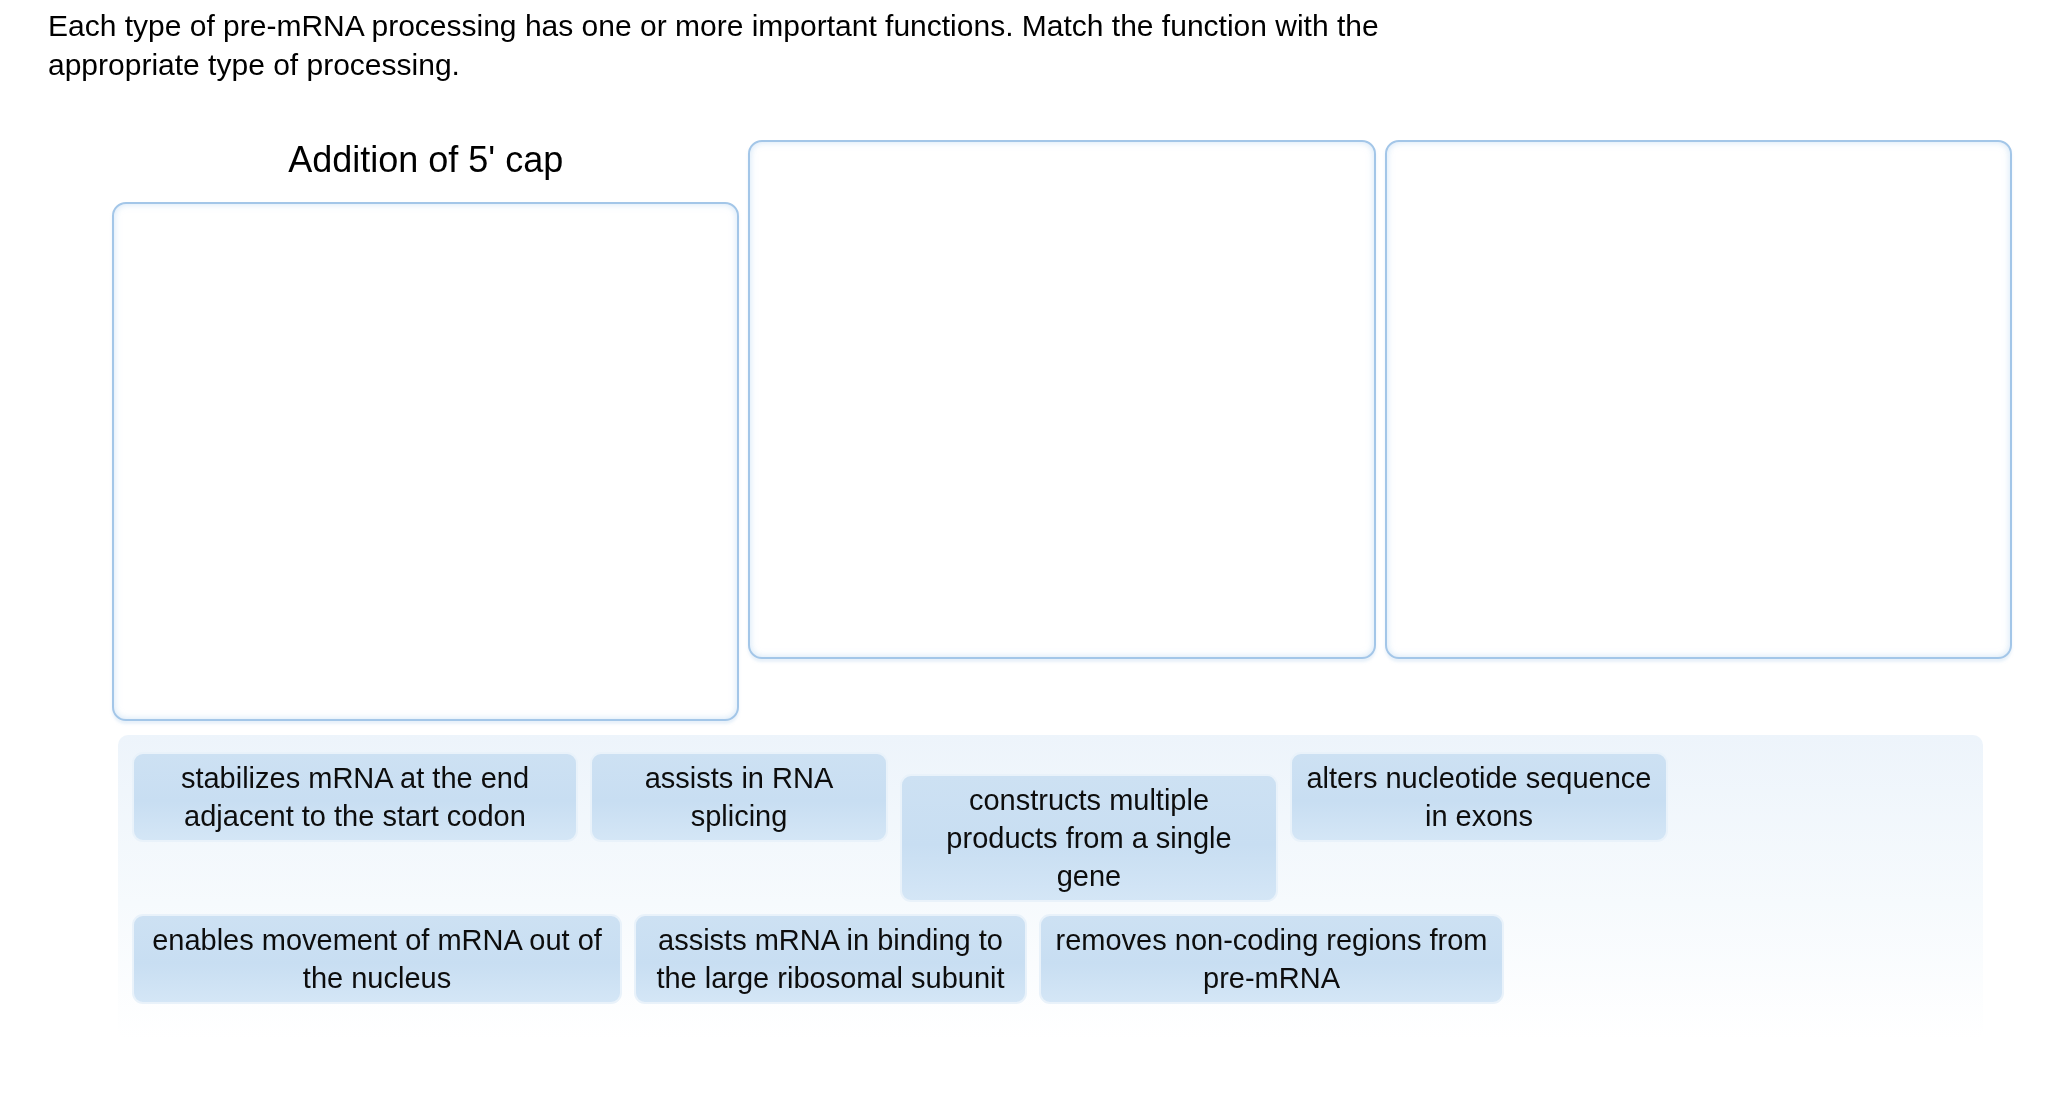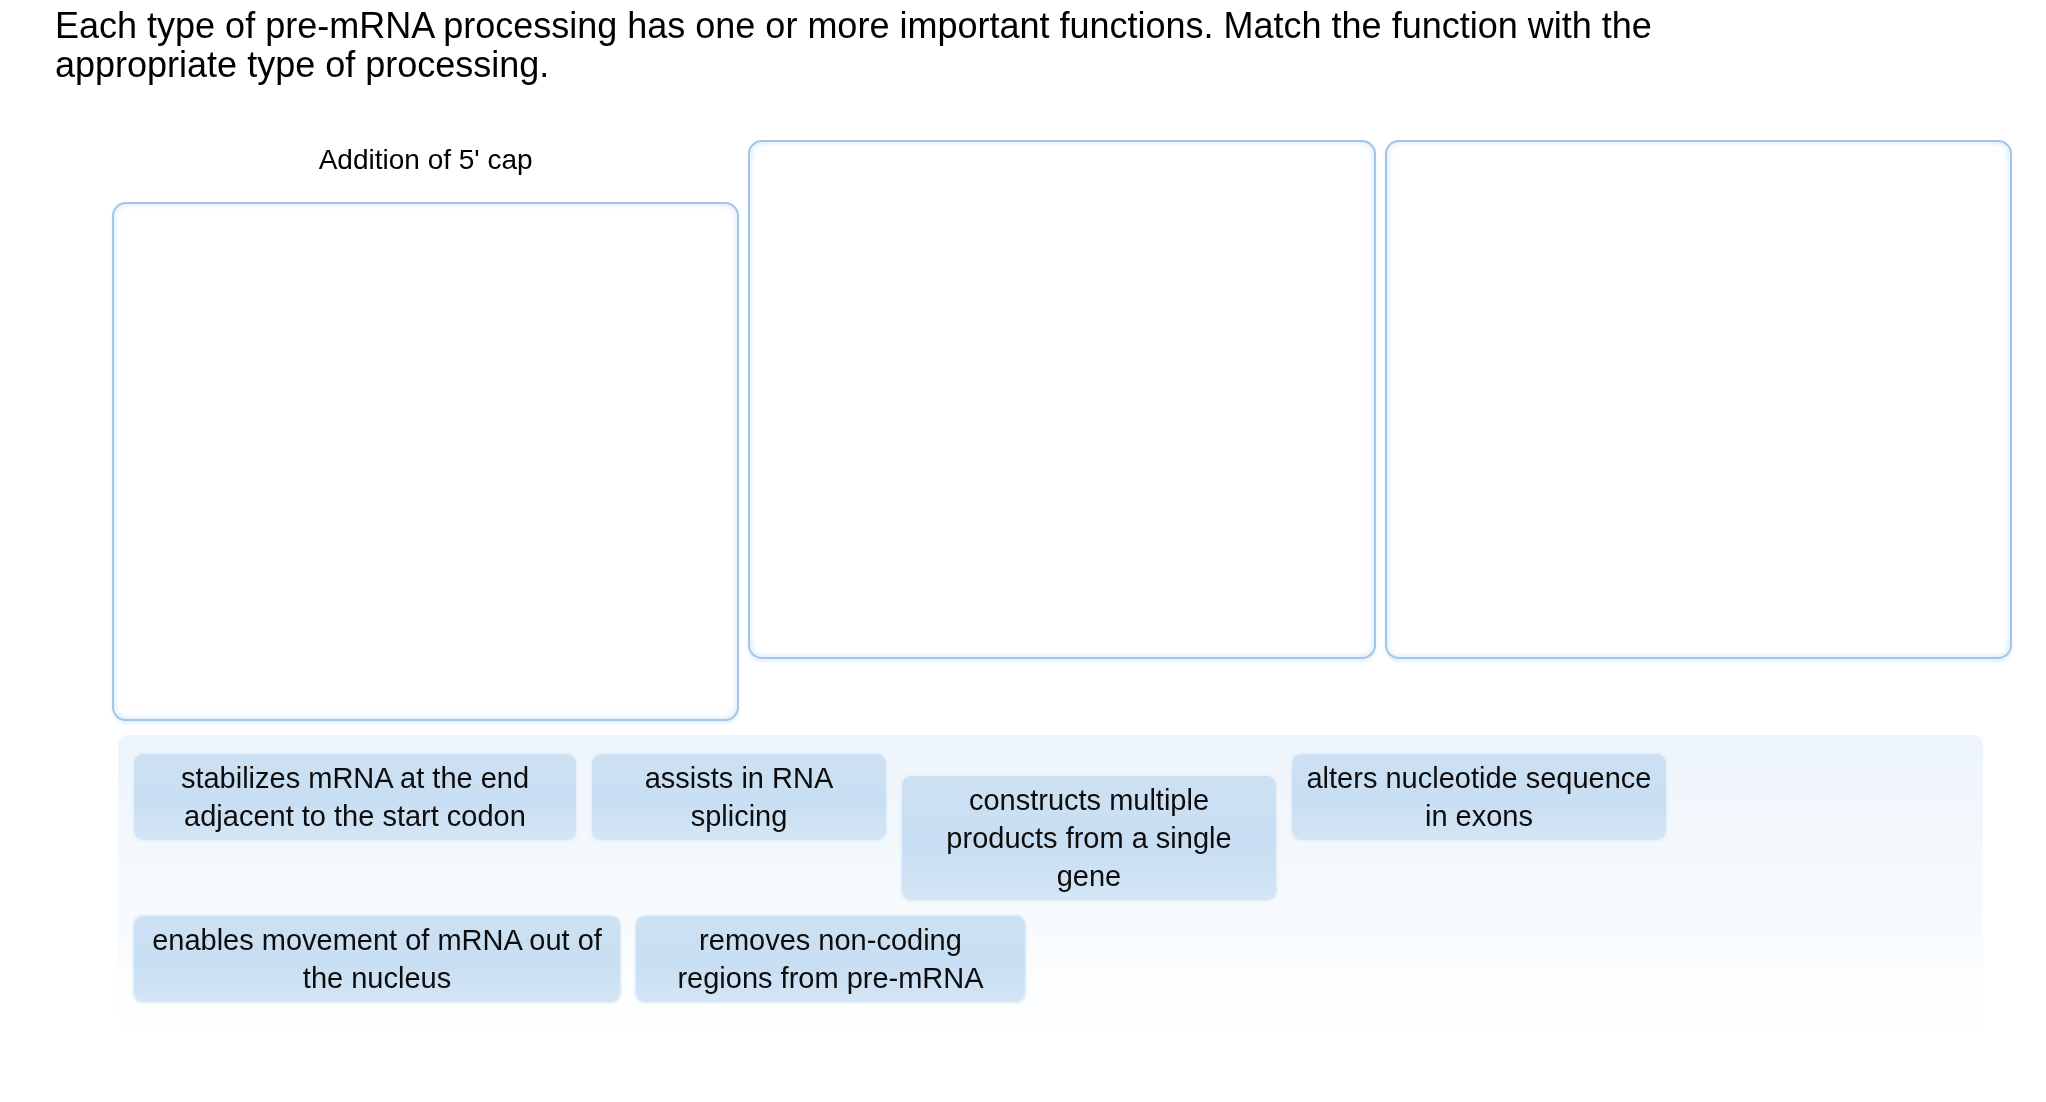--- a/index.html
+++ b/index.html
@@ -7,34 +7,34 @@
     width:2046px;height:1102px;
     background:#ffffff;
     font-family:"Liberation Sans", sans-serif;
     color:#000;
     position:relative;
     overflow:hidden;
   }
 
   
   .prompt{
-    position:absolute;left:55px;top:6px;
-    font-size:36px;line-height:39px;color:#000;
+    position:absolute;left:48px;top:6px;
+    font-size:30px;line-height:39px;color:#000;
   }
   .prompt span{display:block;}
 
   
   .columns{
     position:absolute;left:112px;top:140px;width:1900px;
     display:flex;gap:9px;
   }
   .column{flex:1;display:flex;flex-direction:column;min-width:0;}
   .column-header{
     height:62px;display:flex;align-items:flex-start;justify-content:center;
-    font-size:28px;line-height:40px;color:#000;
+    font-size:36px;line-height:40px;color:#000;
     white-space:nowrap;
   }
   .drop-box{
     height:519px;
     background:#ffffff;
     border:2px solid #a3c6e8;
     border-radius:14px;
     box-shadow: inset 0 0 7px rgba(168,204,238,0.55), 0 3px 3px rgba(185,212,238,0.35);
     box-sizing:border-box;
   }
@@ -90,15 +90,16 @@
   </div>
 </div>
 
 <div class="tray">
   <div class="tiles">
     <div class="tile">stabilizes mRNA at the end adjacent to the start codon</div>
     <div class="tile">assists in RNA splicing</div>
     <div class="tile">constructs multiple products from a single gene</div>
     <div class="tile">alters nucleotide sequence in exons</div>
     <div class="tile">enables movement of mRNA out of the nucleus</div>
+    <div class="tile">assists mRNA in binding to the large ribosomal subunit</div>
     <div class="tile">removes non-coding regions from pre-mRNA</div>
   </div>
 </div>
 
 </body></html>

